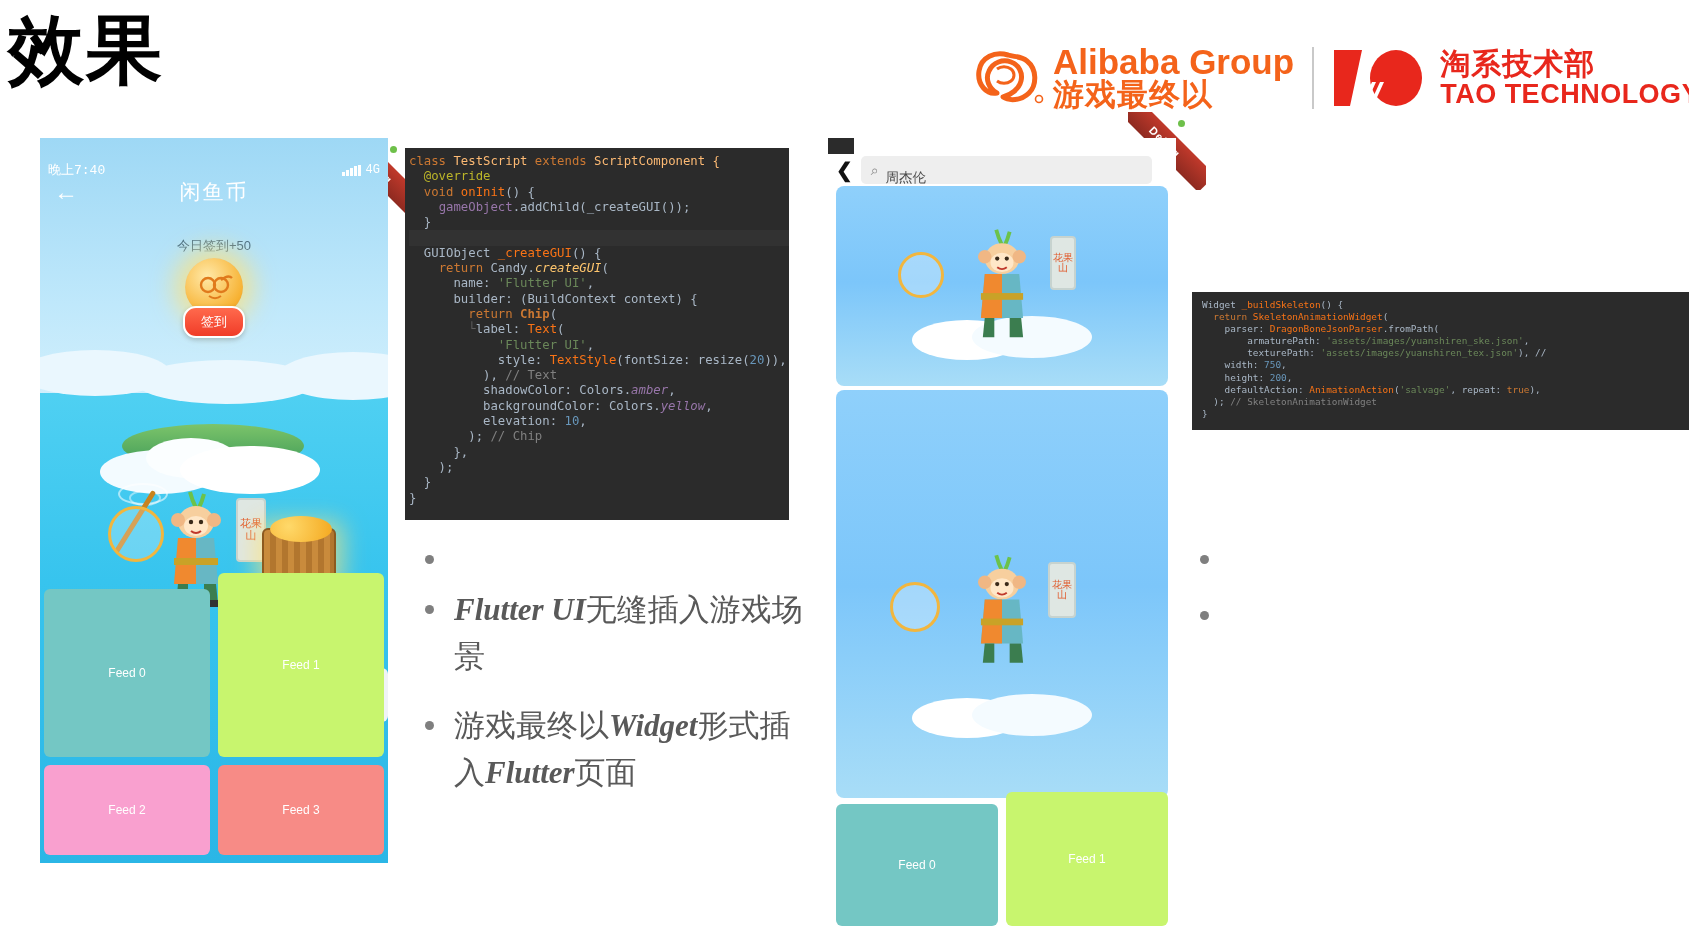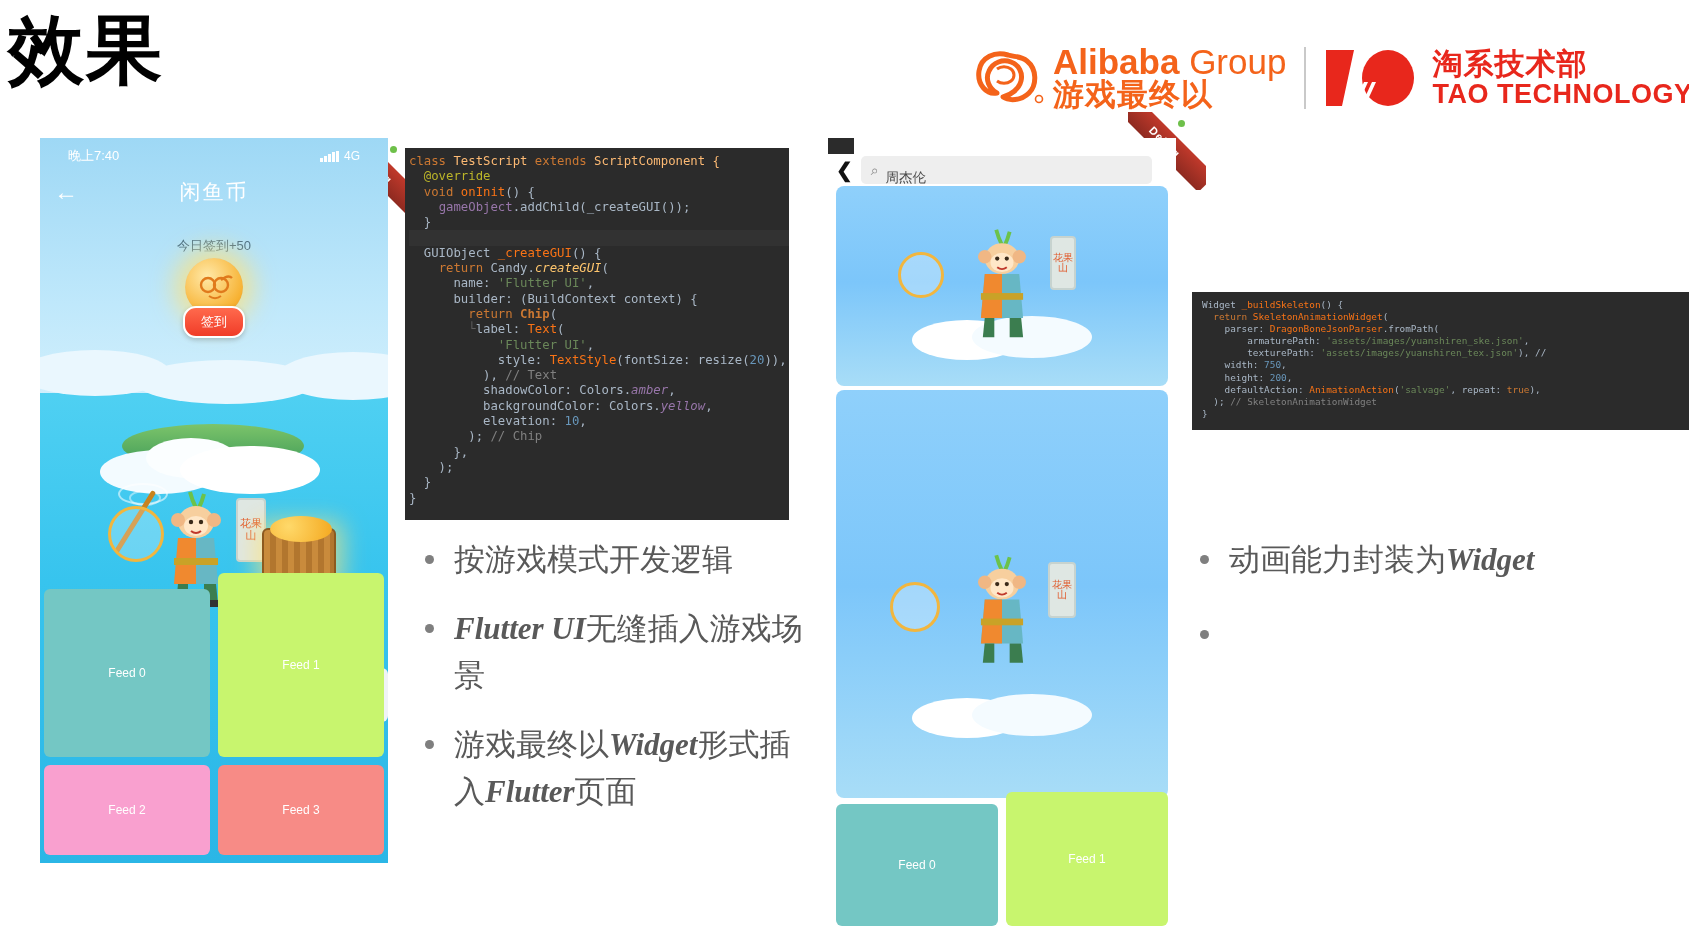--- a/index.html
+++ b/index.html
@@ -19,21 +19,21 @@
     letter-spacing: 2px;
     line-height: 1.1;
   }
 
   
   .logo-bar { position: absolute; left: 975px; top: 40px; height: 76px; display: flex; align-items: center; }
   .ali-logo { display: flex; align-items: center; }
   .ali-mark { width: 70px; height: 58px; margin-right: 8px; }
   .ali-text { display: flex; flex-direction: column; justify-content: center; }
   .ali-en { font-size: 35px; line-height: 1.0; color: #F4631A; white-space: nowrap; font-weight: bold; }
-  .ali-en .grp { font-weight: normal; }
+  .ali-en .grp { font-weight: bold; }
   .ali-cn { font-size: 31px; line-height: 1.05; color: #F4631A; font-weight: bold; letter-spacing: 1px; white-space: nowrap; }
   .divider-v { width: 2px; height: 62px; background: #c9c9c9; margin: 0 18px; }
   .tao-logo { display: flex; align-items: center; }
   .tao-mark { width: 94px; height: 60px; margin-right: 14px; }
   .tao-text { display: flex; flex-direction: column; }
   .tao-cn { font-size: 30px; font-weight: bold; color: #E8271C; letter-spacing: 1px; line-height: 1.1; white-space: nowrap; }
   .tao-en { font-size: 27px; font-weight: bold; color: #E8271C; letter-spacing: 0.5px; line-height: 1.1; white-space: nowrap; }
 
   
   .ribbon {
@@ -53,23 +53,23 @@
   
   .phone-left {
     position: absolute; left: 40px; top: 138px; width: 348px; height: 725px;
     overflow: hidden; background: #7fd3f7;
   }
   .sky {
     position:absolute; left:0; top:0; width:100%; height:300px;
     background: linear-gradient(180deg,#9ed8f5 0%, #bfe8fb 55%, #d9f2fd 100%);
   }
   .statusbar {
-    position: absolute; left:0; top:3px; width:100%; height:30px;
+    position: absolute; left:0; top:17px; width:100%; height:30px;
     display:flex; align-items:center; justify-content:space-between;
-    padding: 0 28px; color:#fff; font-size:13px;
+    padding: 0 8px; color:#fff; font-size:13px;font-family:Liberation Mono, monospace;
   }
   .sb-right { display:flex; align-items:center; gap:5px; font-size:12px; }
   .bars { display:flex; align-items:flex-end; gap:1.5px; height:11px; }
   .bars i { width:2.5px; background:#fff; display:block; }
   .navbar {
     position:absolute; left:0; top:30px; width:100%; height:48px;
     display:flex; align-items:center; color:#fff;
   }
   .navbar .back { font-size:24px; margin-left:14px; line-height:1; }
   .navbar .nav-title { position:absolute; left:0; width:100%; text-align:center; font-size:21px; letter-spacing:2px; }
@@ -394,21 +394,20 @@
           </div>
       </div>
     </div>
   </div>
 
   <div class="code code1" id="code1"><span class="ln"><span class="k">class </span><span class="cls">TestScript </span><span class="k">extends </span><span class="cls">ScriptComponent {</span></span><span class="ln"><span class="an">  @override</span></span><span class="ln"><span class="k">  void </span><span class="fn">onInit</span><span class="pl">() {</span></span><span class="ln"><span class="pl">    </span><span class="fld">gameObject</span><span class="pl">.addChild(_createGUI());</span></span><span class="ln"><span class="pl">  }</span></span><span class="ln hl">&nbsp;</span><span class="ln"><span class="pl">  GUIObject </span><span class="fn">_createGUI</span><span class="pl">() {</span></span><span class="ln"><span class="pl">    </span><span class="k">return </span><span class="pl">Candy.</span><span class="fni">createGUI</span><span class="pl">(</span></span><span class="ln"><span class="pl">      name: </span><span class="st">'Flutter UI'</span><span class="pl">,</span></span><span class="ln"><span class="pl">      builder: (BuildContext context) {</span></span><span class="ln"><span class="pl">        </span><span class="k">return </span><span class="kk">Chip</span><span class="pl">(</span></span><span class="ln"><span class="gd">        └</span><span class="pl">label: </span><span class="fn">Text</span><span class="pl">(</span></span><span class="ln"><span class="pl">            </span><span class="st">'Flutter UI'</span><span class="pl">,</span></span><span class="ln"><span class="pl">            style: </span><span class="fn">TextStyle</span><span class="pl">(fontSize: resize(</span><span class="nm">20</span><span class="pl">)),</span></span><span class="ln"><span class="pl">          ),</span><span class="cm"> // Text</span></span><span class="ln"><span class="pl">          shadowColor: Colors.</span><span class="fldi">amber</span><span class="pl">,</span></span><span class="ln"><span class="pl">          backgroundColor: Colors.</span><span class="fldi">yellow</span><span class="pl">,</span></span><span class="ln"><span class="pl">          elevation: </span><span class="nm">10</span><span class="pl">,</span></span><span class="ln"><span class="pl">        );</span><span class="cm"> // Chip</span></span><span class="ln"><span class="pl">      },</span></span><span class="ln"><span class="pl">    );</span></span><span class="ln"><span class="pl">  }</span></span><span class="ln"><span class="pl">}</span></span></div>
 
   <div class="bullets bul-left" id="bulLeft">
       <div class="bullet">
         <span class="dot"></span>
-        <span class="txt"><span>按游戏模式开发逻辑</span></span>
       </div>
       <div class="bullet">
         <span class="dot"></span>
         <span class="txt"><i>Flutter UI</i><span>无缝插入游戏场景</span></span>
       </div>
       <div class="bullet">
         <span class="dot"></span>
         <span class="txt"><span>游戏最终以</span><i>Widget</i><span>形式插入</span><i>Flutter</i><span>页面</span></span>
       </div>
     </div>
@@ -487,20 +486,19 @@
         <span>Feed 1</span>
       </div>
     </div>
   </div>
 
   <div class="code code2" id="code2"><span class="ln"><span class="pl">Widget </span><span class="fn">_buildSkeleton</span><span class="pl">() {</span></span><span class="ln"><span class="pl">  </span><span class="k">return </span><span class="fn">SkeletonAnimationWidget</span><span class="pl">(</span></span><span class="ln"><span class="pl">    parser: </span><span class="fn">DragonBoneJsonParser</span><span class="pl">.fromPath(</span></span><span class="ln"><span class="pl">        armaturePath: </span><span class="st">'assets/images/yuanshiren_ske.json'</span><span class="pl">,</span></span><span class="ln"><span class="pl">        texturePath: </span><span class="st">'assets/images/yuanshiren_tex.json'</span><span class="pl">), //</span></span><span class="ln"><span class="pl">    width: </span><span class="nm">750</span><span class="pl">,</span></span><span class="ln"><span class="pl">    height: </span><span class="nm">200</span><span class="pl">,</span></span><span class="ln"><span class="pl">    defaultAction: </span><span class="fn">AnimationAction</span><span class="pl">(</span><span class="st">'salvage'</span><span class="pl">, repeat: </span><span class="k">true</span><span class="pl">),</span></span><span class="ln"><span class="pl">  );</span><span class="cm"> // SkeletonAnimationWidget</span></span><span class="ln"><span class="pl">}</span></span></div>
 
   <div class="bullets bul-right" id="bulRight">
       <div class="bullet">
         <span class="dot"></span>
-        <span class="txt"><span>动画能力封装为</span><i>Widget</i></span>
       </div>
       <div class="bullet">
         <span class="dot"></span>
       </div>
     </div>
 
 </div>
 
 </body></html>

